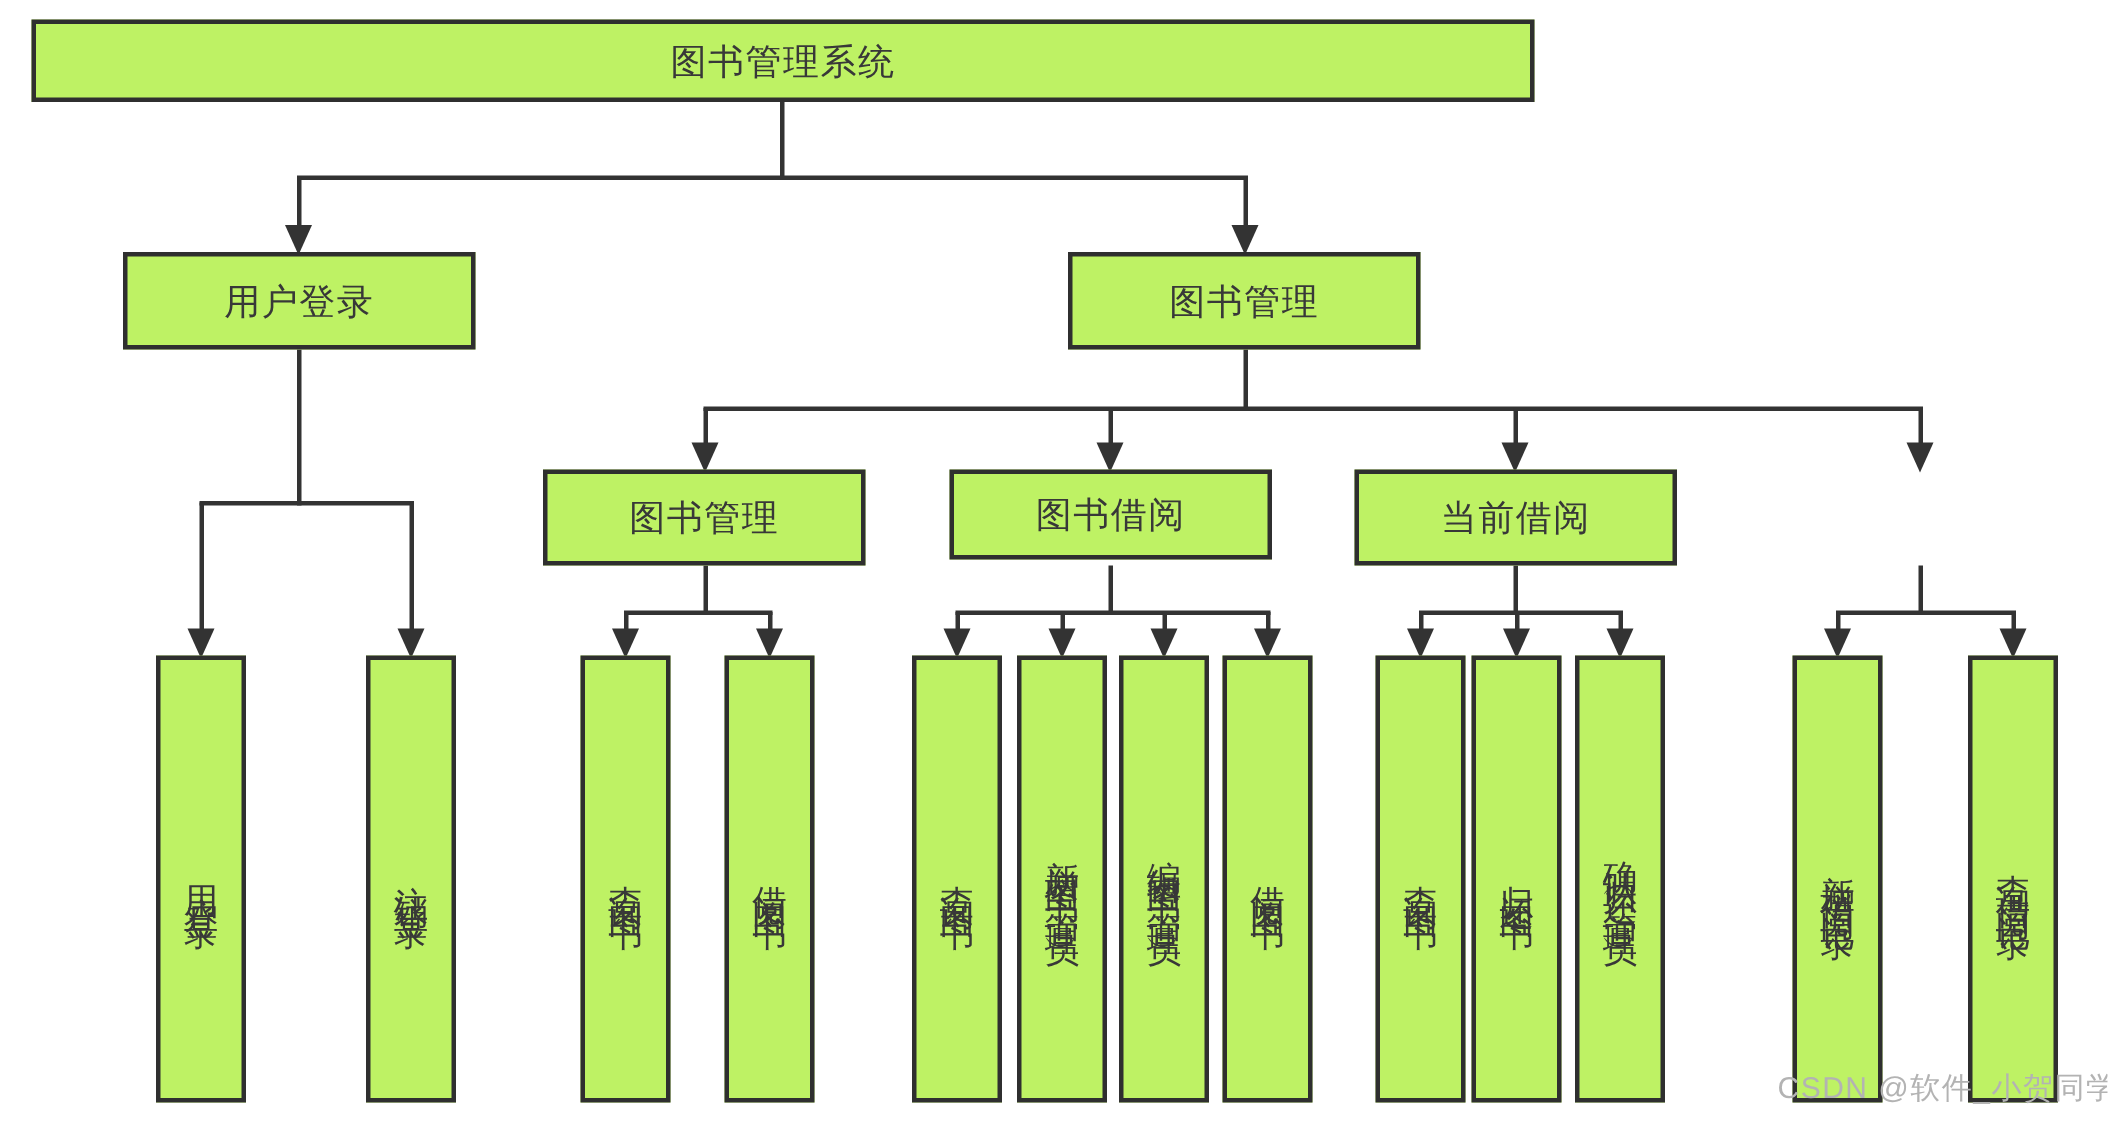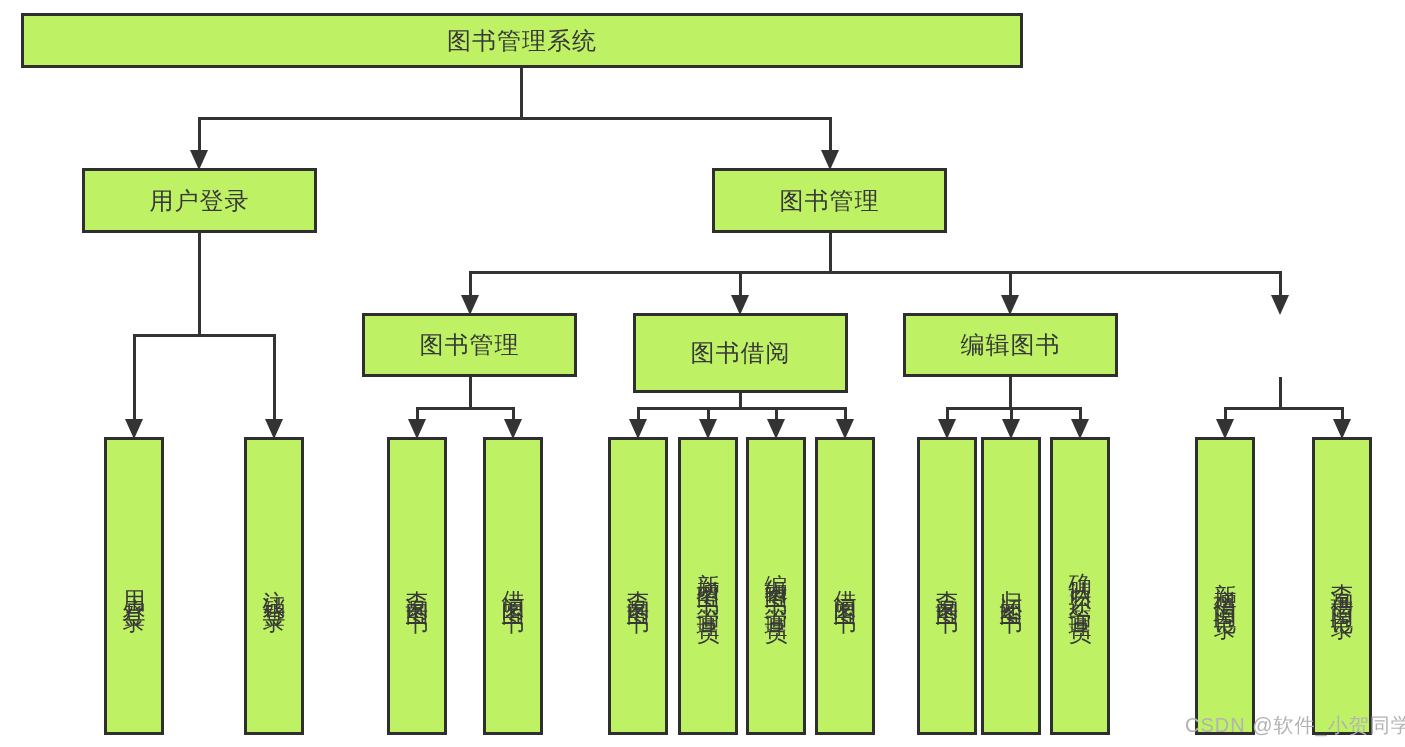--- a/index.html
+++ b/index.html
@@ -41,25 +41,25 @@
   <div class="node" style="left:82px;top:168px;width:235px;height:65px;">
     <span class="hlabel">用户登录</span>
   </div>
   <div class="node" style="left:712px;top:168px;width:235px;height:65px;">
     <span class="hlabel">图书管理</span>
   </div>
 
   <div class="node" style="left:362px;top:313px;width:215px;height:64px;">
     <span class="hlabel">图书管理</span>
   </div>
-  <div class="node" style="left:633px;top:313px;width:215px;height:80px;">
+  <div class="node" style="left:633px;top:313px;width:215px;height:60px;">
     <span class="hlabel">图书借阅</span>
   </div>
   <div class="node" style="left:903px;top:313px;width:215px;height:64px;">
-    <span class="hlabel">编辑图书</span>
+    <span class="hlabel">当前借阅</span>
   </div>
 
   <div class="node leaf" style="left:104px;">
     <span class="vtext">用户登录</span>
   </div>
   <div class="node leaf" style="left:244px;">
     <span class="vtext">注销登录</span>
   </div>
 
   <div class="node leaf" style="left:387px;">

